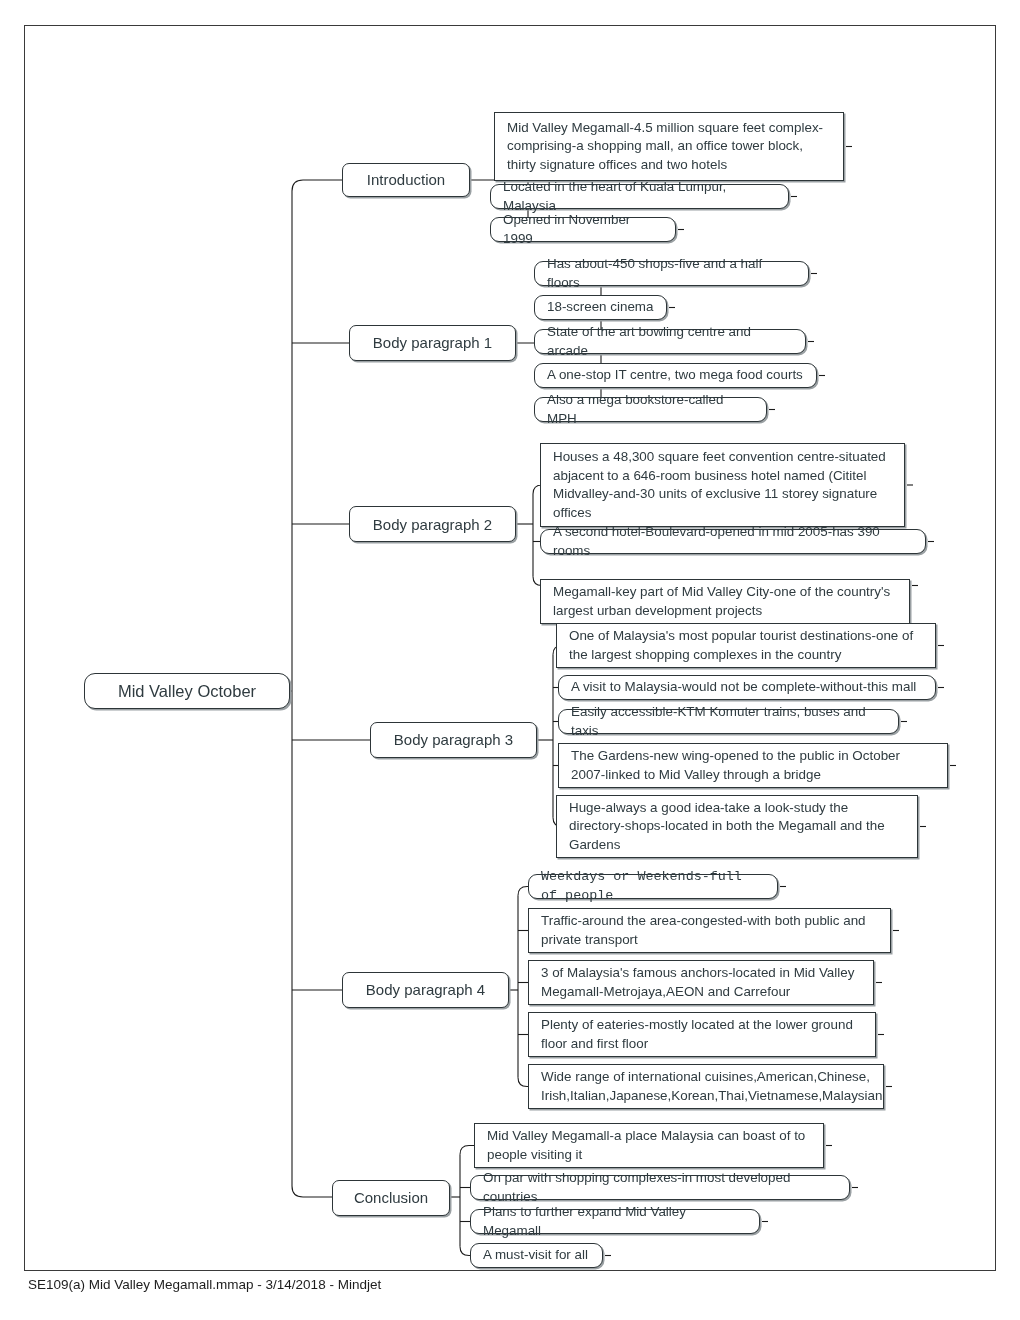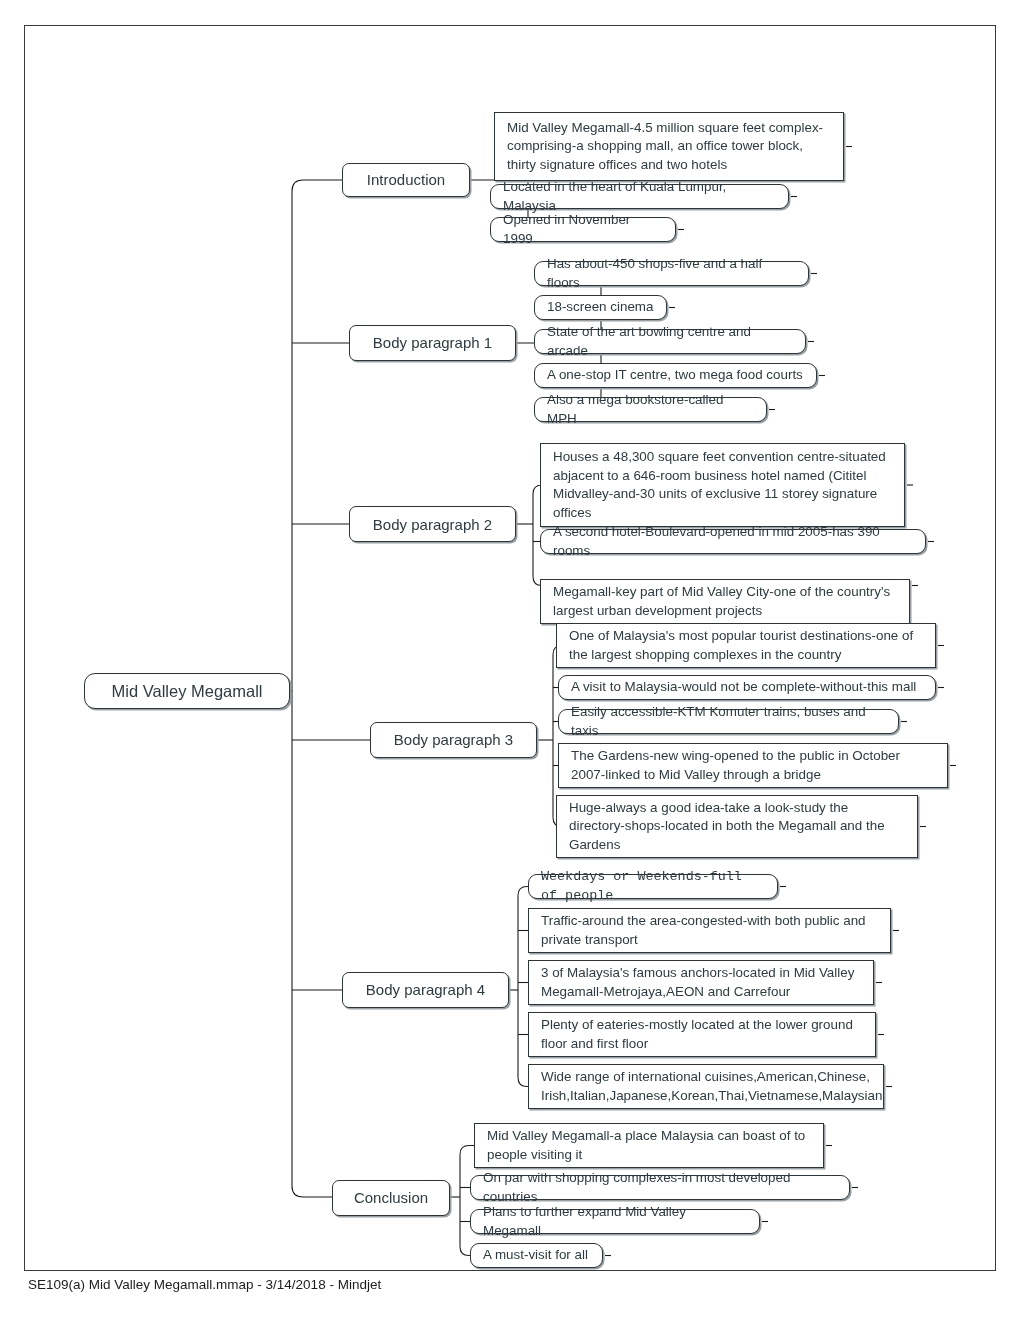--- a/index.html
+++ b/index.html
@@ -162,21 +162,21 @@
       <path d="M 460 1221.5 H 470" fill="none" stroke="#1b1b1b" stroke-width="1.1"></path>
       <path d="M 460 1246.5 Q 460 1255.5 469 1255.5 H 470" fill="none" stroke="#1b1b1b" stroke-width="1.1"></path>
       <path d="M 826 1145.5 H 832" fill="none" stroke="#1b1b1b" stroke-width="1.1"></path>
       <path d="M 852 1187.5 H 858" fill="none" stroke="#1b1b1b" stroke-width="1.1"></path>
       <path d="M 762 1221.5 H 768" fill="none" stroke="#1b1b1b" stroke-width="1.1"></path>
       <path d="M 605 1255.5 H 611" fill="none" stroke="#1b1b1b" stroke-width="1.1"></path>
     </svg>
 
 
   <div class="node root" id="node-root" style="left: 84px; top: 673px; width: 206px; min-height: 36px; height: 36px;">
-    <span class="txt">Mid Valley Megamall</span>
+    <span class="txt">Mid Valley October</span>
   </div>
 
   <div id="tree">
       <div class="node branch" style="left: 342px; top: 163px; width: 128px; min-height: 34px; height: 34px;">
         <span class="txt">Introduction</span>
       </div>
       <div class="node leaf multi" style="left: 494px; top: 112px; width: 350px; min-height: 69px; height: 69px;">
         <span class="txt">Mid Valley Megamall-4.5 million square feet complex-comprising-a shopping mall, an office tower block, thirty signature offices and two hotels</span>
       </div>
       <div class="node leaf" style="left: 490px; top: 184px; width: 299px; min-height: 25px; height: 25px;">

